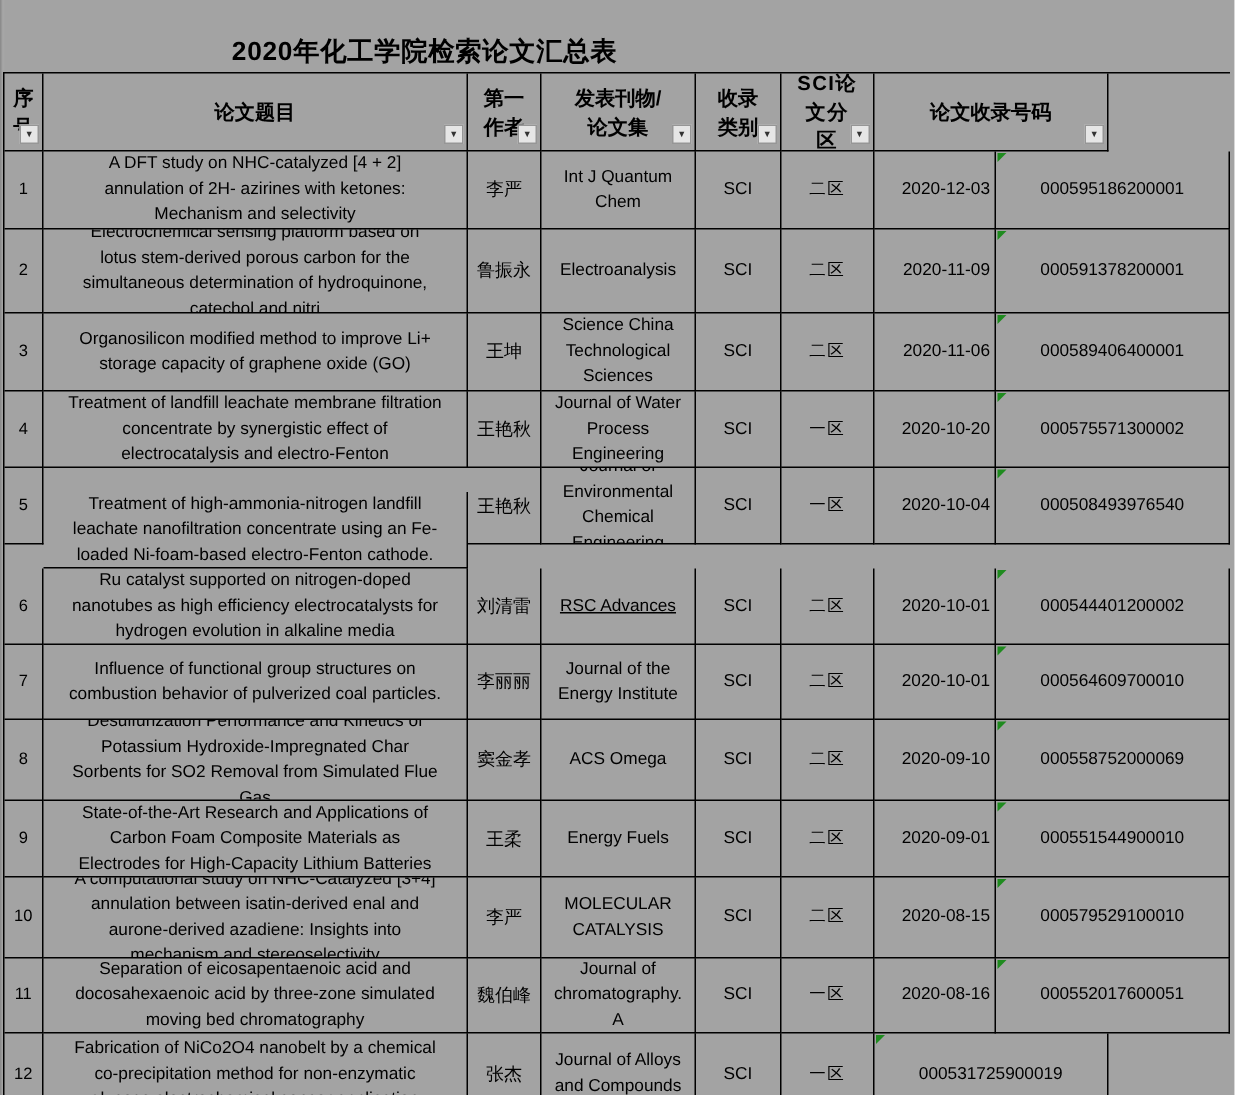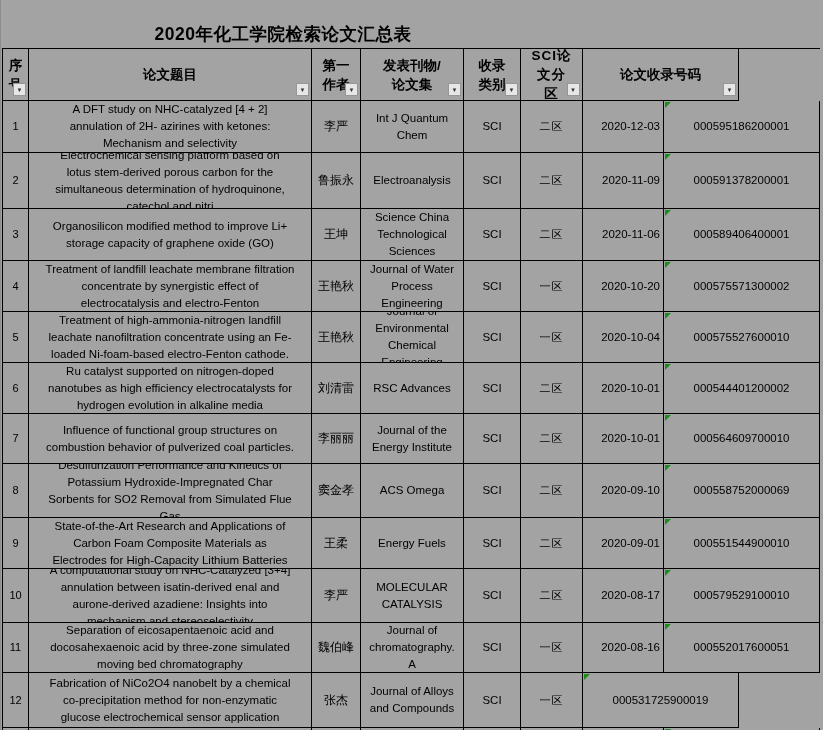--- a/index.html
+++ b/index.html
@@ -214,21 +214,21 @@
         </div>
         <div class="cell c-code" style="width: 156px; height: 51px;">
           <span class="tri"></span>
           <span class="lbl">000575571300002</span>
         </div>
       </div>
       <div class="row">
         <div class="cell c-index" style="width: 26px; height: 51px;">
           <span class="lbl">5</span>
         </div>
-        <div class="cell c-title" style="width: 283px; height: 51px;">
+        <div class="cell c-title" style="width: 283px; height: 51px; margin-top: 16px;">
           <span class="lbl">Treatment of high-ammonia-nitrogen landfill
 leachate nanofiltration concentrate using an Fe-
 loaded Ni-foam-based electro-Fenton cathode.</span>
         </div>
         <div class="cell c-author" style="width: 49px; height: 51px;">
           <span class="lbl">王艳秋</span>
         </div>
         <div class="cell c-journal" style="width: 103px; height: 51px;">
           <span class="lbl">Journal of
 Environmental
@@ -239,36 +239,36 @@
           <span class="lbl">SCI</span>
         </div>
         <div class="cell c-zone" style="width: 62px; height: 51px;">
           <span class="lbl">一区</span>
         </div>
         <div class="cell c-date" style="width: 81px; height: 51px;">
           <span class="lbl">2020-10-04</span>
         </div>
         <div class="cell c-code" style="width: 156px; height: 51px;">
           <span class="tri"></span>
-          <span class="lbl">000575527600010</span>
+          <span class="lbl">000508493976540</span>
         </div>
       </div>
       <div class="row">
         <div class="cell c-index" style="width: 26px; height: 51px;">
           <span class="lbl">6</span>
         </div>
         <div class="cell c-title" style="width: 283px; height: 51px;">
           <span class="lbl">Ru catalyst supported on nitrogen-doped
 nanotubes as high efficiency electrocatalysts for
 hydrogen evolution in alkaline media</span>
         </div>
         <div class="cell c-author" style="width: 49px; height: 51px;">
           <span class="lbl">刘清雷</span>
         </div>
-        <div class="cell c-journal" style="width: 103px; height: 51px;">
+        <div class="cell c-journal" style="width: 103px; height: 51px; text-decoration: underline;">
           <span class="lbl">RSC Advances</span>
         </div>
         <div class="cell c-category" style="width: 57px; height: 51px;">
           <span class="lbl">SCI</span>
         </div>
         <div class="cell c-zone" style="width: 62px; height: 51px;">
           <span class="lbl">二区</span>
         </div>
         <div class="cell c-date" style="width: 81px; height: 51px;">
           <span class="lbl">2020-10-01</span>
@@ -383,21 +383,21 @@
           <span class="lbl">MOLECULAR
 CATALYSIS</span>
         </div>
         <div class="cell c-category" style="width: 57px; height: 54px;">
           <span class="lbl">SCI</span>
         </div>
         <div class="cell c-zone" style="width: 62px; height: 54px;">
           <span class="lbl">二区</span>
         </div>
         <div class="cell c-date" style="width: 81px; height: 54px;">
-          <span class="lbl">2020-08-17</span>
+          <span class="lbl">2020-08-15</span>
         </div>
         <div class="cell c-code" style="width: 156px; height: 54px;">
           <span class="tri"></span>
           <span class="lbl">000579529100010</span>
         </div>
       </div>
       <div class="row">
         <div class="cell c-index" style="width: 26px; height: 50px;">
           <span class="lbl">11</span>
         </div>

